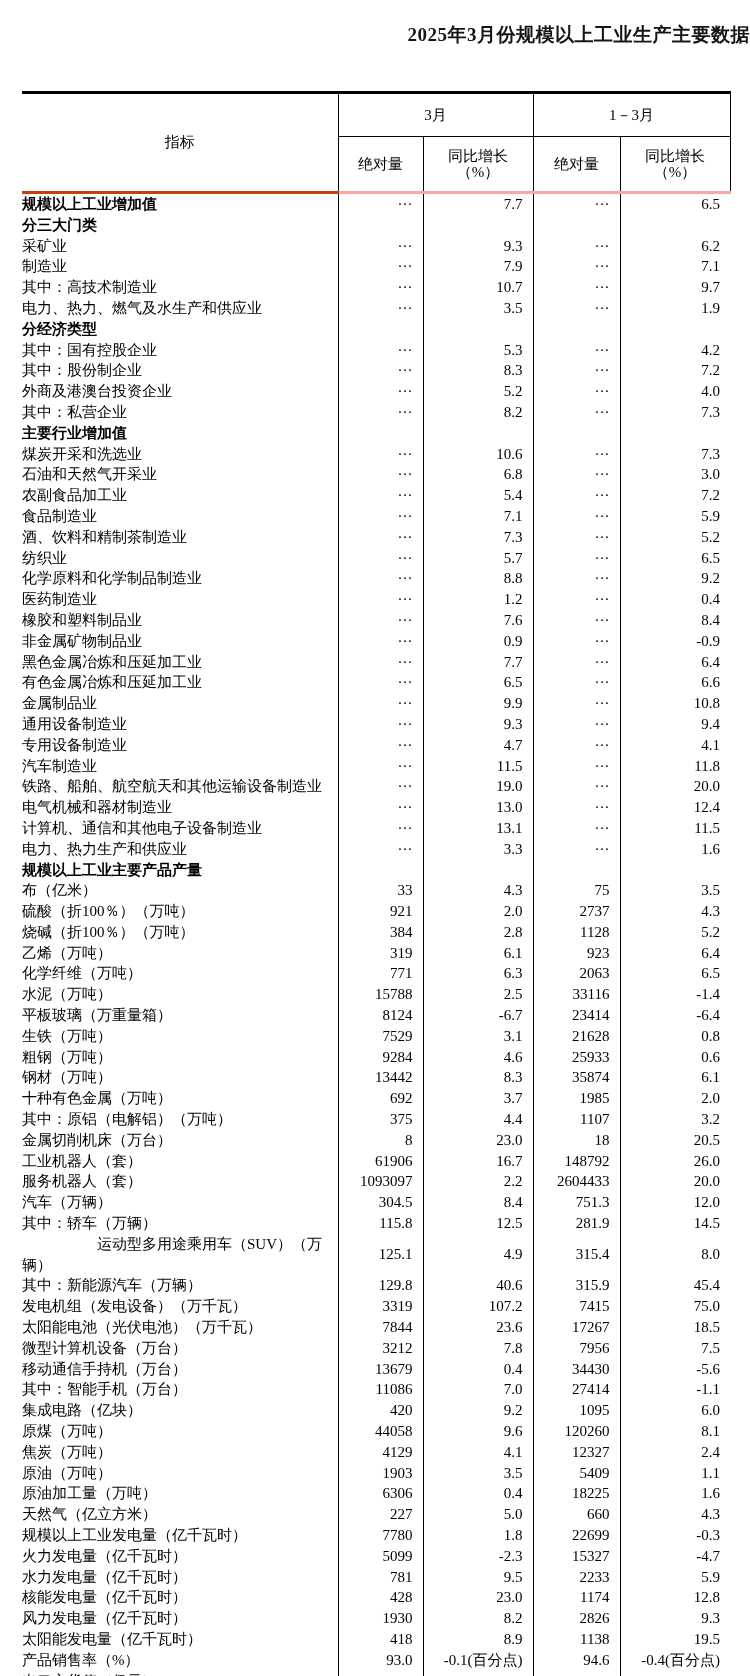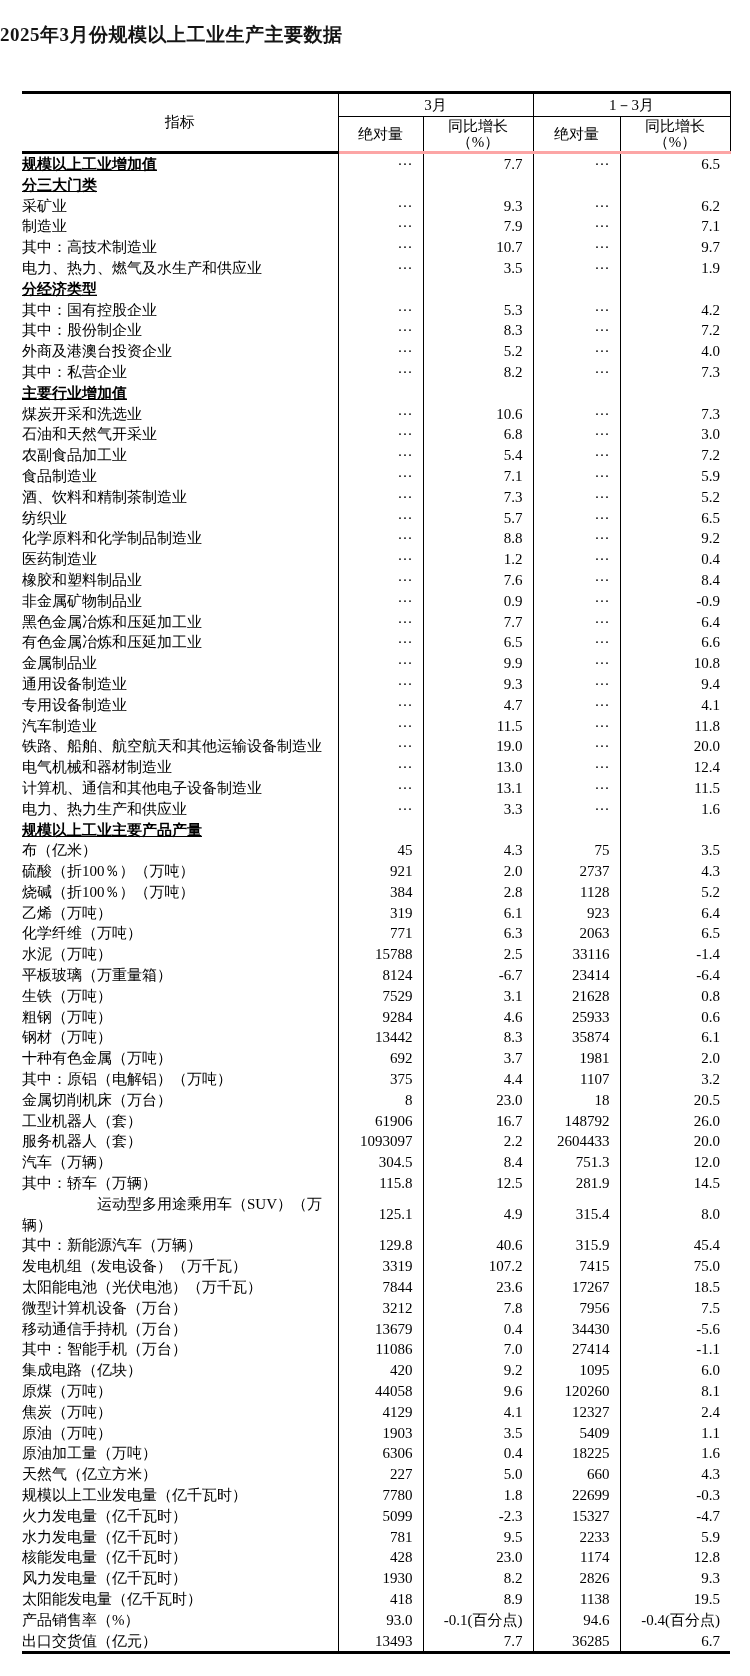--- a/index.html
+++ b/index.html
@@ -3,54 +3,54 @@
 <meta charset="utf-8">
 <style>
   html,body{margin:0;padding:0;background:#ffffff;}
   body{
     width:750px;height:1676px;overflow:hidden;position:relative;
     font-family:"Liberation Serif","DejaVu Serif",serif;
     color:#000;
   }
   .page-title{
     margin:0;padding-top:22px;height:26px;
-    text-align:left;font-size:19px;font-weight:700;color:#151515;
+    text-align:right;font-size:19px;font-weight:700;color:#151515;
     letter-spacing:0.5px;
   }
   table.data-table{
     margin:43px 20px 0 22px;
     width:708px;table-layout:fixed;
     border-collapse:collapse;
     border-top:3px solid #000;
     border-bottom:3px solid #000;
     font-size:15px;
   }
   .data-table th{
-    font-weight:400;padding:0;text-align:center;vertical-align:middle;
+    font-weight:400;padding:10px;text-align:center;vertical-align:middle;
     font-size:15px;color:#000;
   }
   .data-table .hrow1 th{height:22px;}
   .data-table .hrow2 th{height:34px;line-height:16px;white-space:pre-line;}
-  .data-table th.corner{border-bottom:3px solid #000000;}
+  .data-table th.corner{border-bottom:3px solid #c2410c;}
   .data-table .hrow1 th.group{border-bottom:1px solid #000;}
   .data-table .hrow2 th{border-bottom:3px solid #fca5a5;}
   .bl{border-left:1px solid #000;}
   .br{border-right:1px solid #000;}
   .data-table td{
     padding:0;height:20.8px;vertical-align:middle;
     font-size:15px;line-height:20.8px;color:#000;
   }
   td.label{text-align:left;overflow:hidden;}
   td.val{text-align:right;padding-right:10px;}
   .i0{padding-left:2px;}
   .i1{padding-left:19px;margin-top:34px;}
   .i2{padding-left:32px;}
   .i3{padding-left:61px;margin-top:44px;}
   .i4{padding-left:3px;text-indent:75px;white-space:pre-line;}
-  .bold{font-weight:700;text-decoration:underline;}
+  .bold{font-weight:700;}
 </style>
 </head>
 <body>
 
 <h1 class="page-title">2025年3月份规模以上工业生产主要数据</h1>
 
 <table class="data-table">
   <colgroup>
     <col style="width:316px">
       <col style="width:85px">
@@ -300,21 +300,21 @@
   </tr>
       <tr>
     <td class="label i0 bold">规模以上工业主要产品产量</td>
     <td class="val bl"></td>
     <td class="val bl"></td>
     <td class="val bl"></td>
     <td class="val bl"></td>
   </tr>
       <tr>
     <td class="label i1">布（亿米）</td>
-    <td class="val bl">45</td>
+    <td class="val bl">33</td>
     <td class="val bl">4.3</td>
     <td class="val bl">75</td>
     <td class="val bl">3.5</td>
   </tr>
       <tr>
     <td class="label i1">硫酸（折100％）（万吨）</td>
     <td class="val bl">921</td>
     <td class="val bl">2.0</td>
     <td class="val bl">2737</td>
     <td class="val bl">4.3</td>
@@ -372,21 +372,21 @@
     <td class="label i1">钢材（万吨）</td>
     <td class="val bl">13442</td>
     <td class="val bl">8.3</td>
     <td class="val bl">35874</td>
     <td class="val bl">6.1</td>
   </tr>
       <tr>
     <td class="label i1">十种有色金属（万吨）</td>
     <td class="val bl">692</td>
     <td class="val bl">3.7</td>
-    <td class="val bl">1981</td>
+    <td class="val bl">1985</td>
     <td class="val bl">2.0</td>
   </tr>
       <tr>
     <td class="label i2">其中：原铝（电解铝）（万吨）</td>
     <td class="val bl">375</td>
     <td class="val bl">4.4</td>
     <td class="val bl">1107</td>
     <td class="val bl">3.2</td>
   </tr>
       <tr>

